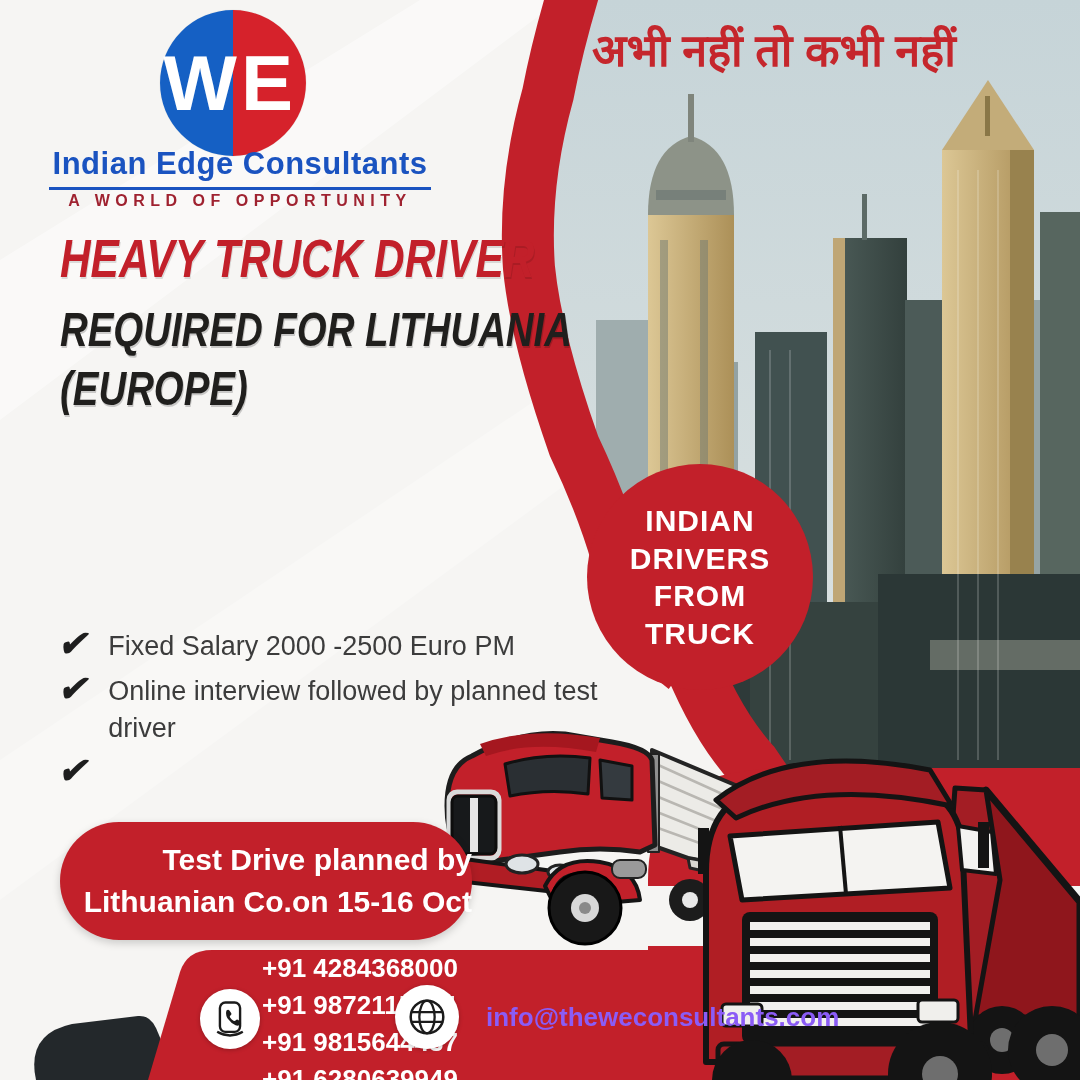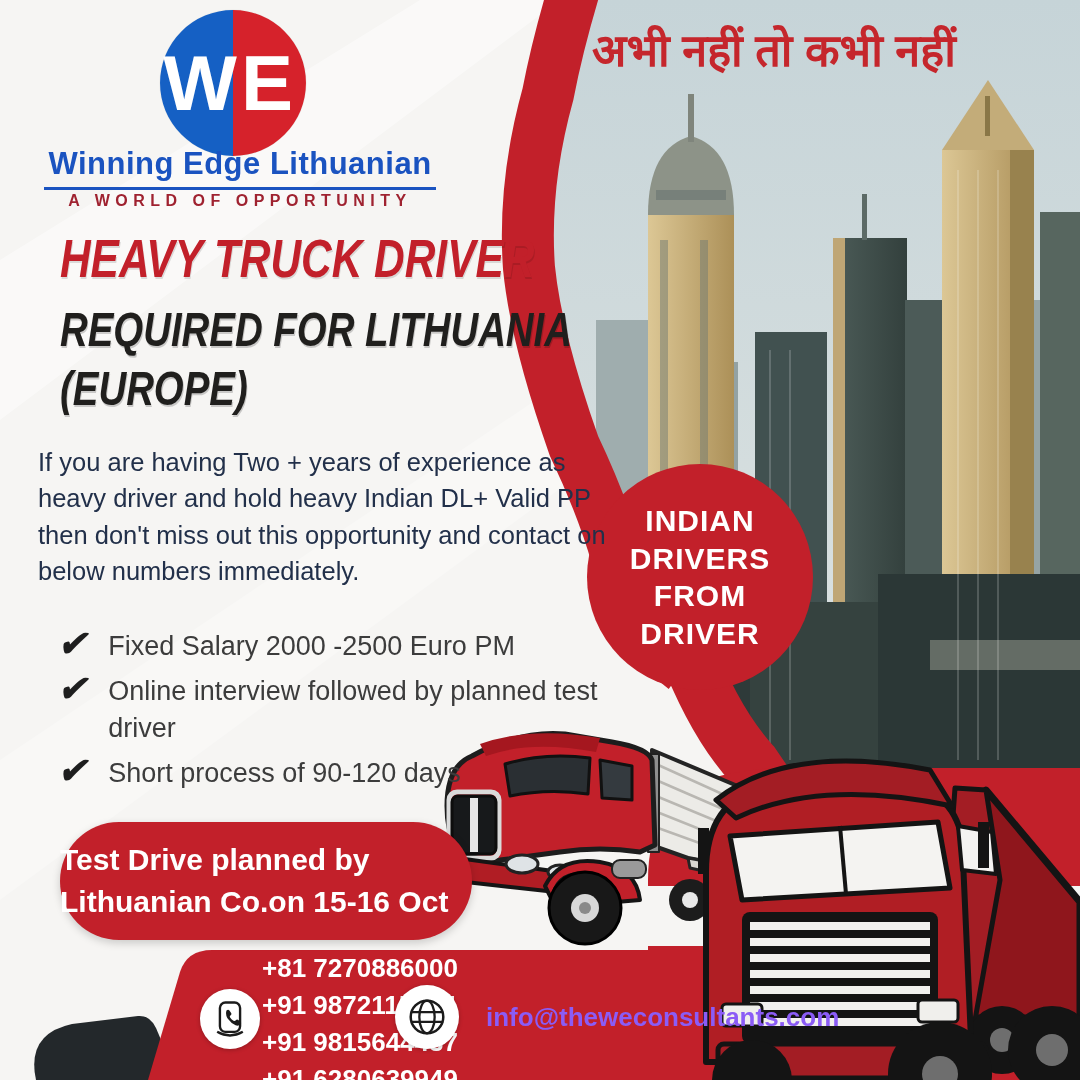--- a/index.html
+++ b/index.html
@@ -48,21 +48,21 @@
 
   
   .bullets{left:60px;top:628px;width:600px;display:flex;flex-direction:column;gap:9px;}
   .bullet{display:flex;align-items:flex-start;gap:18px;}
   .bullet .check{font-size:36px;font-weight:900;color:#1e1e1e;line-height:1;
       transform:skewX(-12deg);margin-top:-2px;}
   .bullet .btxt{font-size:27px;color:#3c3c3c;line-height:1.35;max-width:545px;}
 
   
   .pill{left:60px;top:822px;width:412px;height:118px;background:var(--red);
-      border-radius:60px;display:flex;flex-direction:column;align-items:flex-start;justify-content:center;
+      border-radius:60px;display:flex;flex-direction:column;align-items:flex-end;justify-content:center;
       color:#fff;font-size:30px;font-weight:bold;line-height:1.4;text-align:center;
       box-shadow:0 3px 8px rgba(0,0,0,.18);}
 
   
   .badge{left:588px;top:465px;width:224px;height:224px;border-radius:50%;
       display:flex;flex-direction:column;align-items:center;justify-content:center;
       color:#fff;font-size:30px;font-weight:bold;letter-spacing:1px;line-height:1.25;text-align:center;}
 
   
   .phones{left:262px;top:950px;display:flex;flex-direction:column;}
@@ -230,71 +230,69 @@
   <div class="abs logo-wrap">
     <svg viewBox="0 0 150 150" width="150" height="150">
       <circle cx="75" cy="75" r="73" fill="#fdfdfd" stroke="#e8e8e6" stroke-width="1"></circle>
       <path d="M75,2 A73,73 0 0 0 75,148 Z" fill="#1560c4"></path>
       <path d="M75,2 A73,73 0 0 1 75,148 Z" fill="#d6222b"></path>
       <text x="42" y="102" text-anchor="middle" font-size="78" font-weight="bold" font-family="Liberation Sans, sans-serif" fill="#ffffff">W</text>
       <text x="109" y="102" text-anchor="middle" font-size="78" font-weight="bold" font-family="Liberation Sans, sans-serif" fill="#ffffff">E</text>
     </svg>
   </div>
   <div class="abs brand-name">
-    <span>Winning Edge Lithuanian</span>
+    <span>Indian Edge Consultants</span>
   </div>
   <div class="abs hindi">अभी नहीं तो कभी नहीं</div>
 
   <div class="abs brand-tag">A WORLD OF OPPORTUNITY</div>
 
   <div class="abs h1">HEAVY TRUCK DRIVER</div>
   <div class="abs h2">
     <div>REQUIRED FOR LITHUANIA</div>
     <div>(EUROPE)</div>
   </div>
 
-  <div class="abs intro">If you are having Two + years of experience as heavy driver and hold heavy Indian DL+ Valid PP then don't miss out this opportunity and contact on below numbers immediately.</div>
 
   <div class="abs bullets">
     <div class="bullet">
       <span class="check">✔</span>
       <span class="btxt">Fixed Salary 2000 -2500 Euro PM</span>
     </div>
     <div class="bullet">
       <span class="check">✔</span>
       <span class="btxt">Online interview followed by planned test driver</span>
     </div>
     <div class="bullet">
       <span class="check">✔</span>
-      <span class="btxt">Short process of 90-120 days</span>
     </div>
   </div>
 
   <div class="abs pill">
     <div>Test Drive planned by</div>
     <div>Lithuanian Co.on 15-16 Oct</div>
   </div>
 
   <div class="abs badge">
     <div>INDIAN</div>
     <div>DRIVERS</div>
     <div>FROM</div>
-    <div>DRIVER</div>
+    <div>TRUCK</div>
   </div>
 
   <div class="abs icon-badge phone-badge">
     <svg viewBox="0 0 48 48" width="44" height="44">
       <rect x="13" y="6" width="22" height="32" rx="6" fill="none" stroke="#1b1b1b" stroke-width="2.6"></rect>
       <path d="M10,38 Q24,46 38,38" fill="none" stroke="#1b1b1b" stroke-width="2.6"></path>
       <path d="M20,14 q2,-2 3.5,0 l2,3 q1,1.8 -0.8,3 q-1.4,1 -0.2,2.6 q1.6,2.4 3.8,3.6 q1.7,1 2.8,-0.5 q1.2,-1.6 2.9,-0.4 l2.4,2 q2,1.6 0,3.4 q-2.4,2.2 -5.6,0.8 q-5.6,-2.4 -9.2,-7.6 q-3.2,-4.8 -1.6,-10 Z" fill="#1b1b1b" transform="translate(-1,0) scale(0.92) translate(3,2)"></path>
     </svg>
   </div>
 
   <div class="abs phones">
-    <div>+81 7270886000</div>
+    <div>+91 4284368000</div>
     <div>+91 9872115564</div>
     <div>+91 9815644437</div>
     <div>+91 6280639949</div>
   </div>
 
   <div class="abs icon-badge globe-badge">
     <svg viewBox="0 0 48 48" width="46" height="46">
       <circle cx="24" cy="24" r="17" fill="none" stroke="#1b1b1b" stroke-width="2.6"></circle>
       <ellipse cx="24" cy="24" rx="8" ry="17" fill="none" stroke="#1b1b1b" stroke-width="2.4"></ellipse>
       <line x1="7" y1="19" x2="41" y2="19" stroke="#1b1b1b" stroke-width="2.4"></line>

